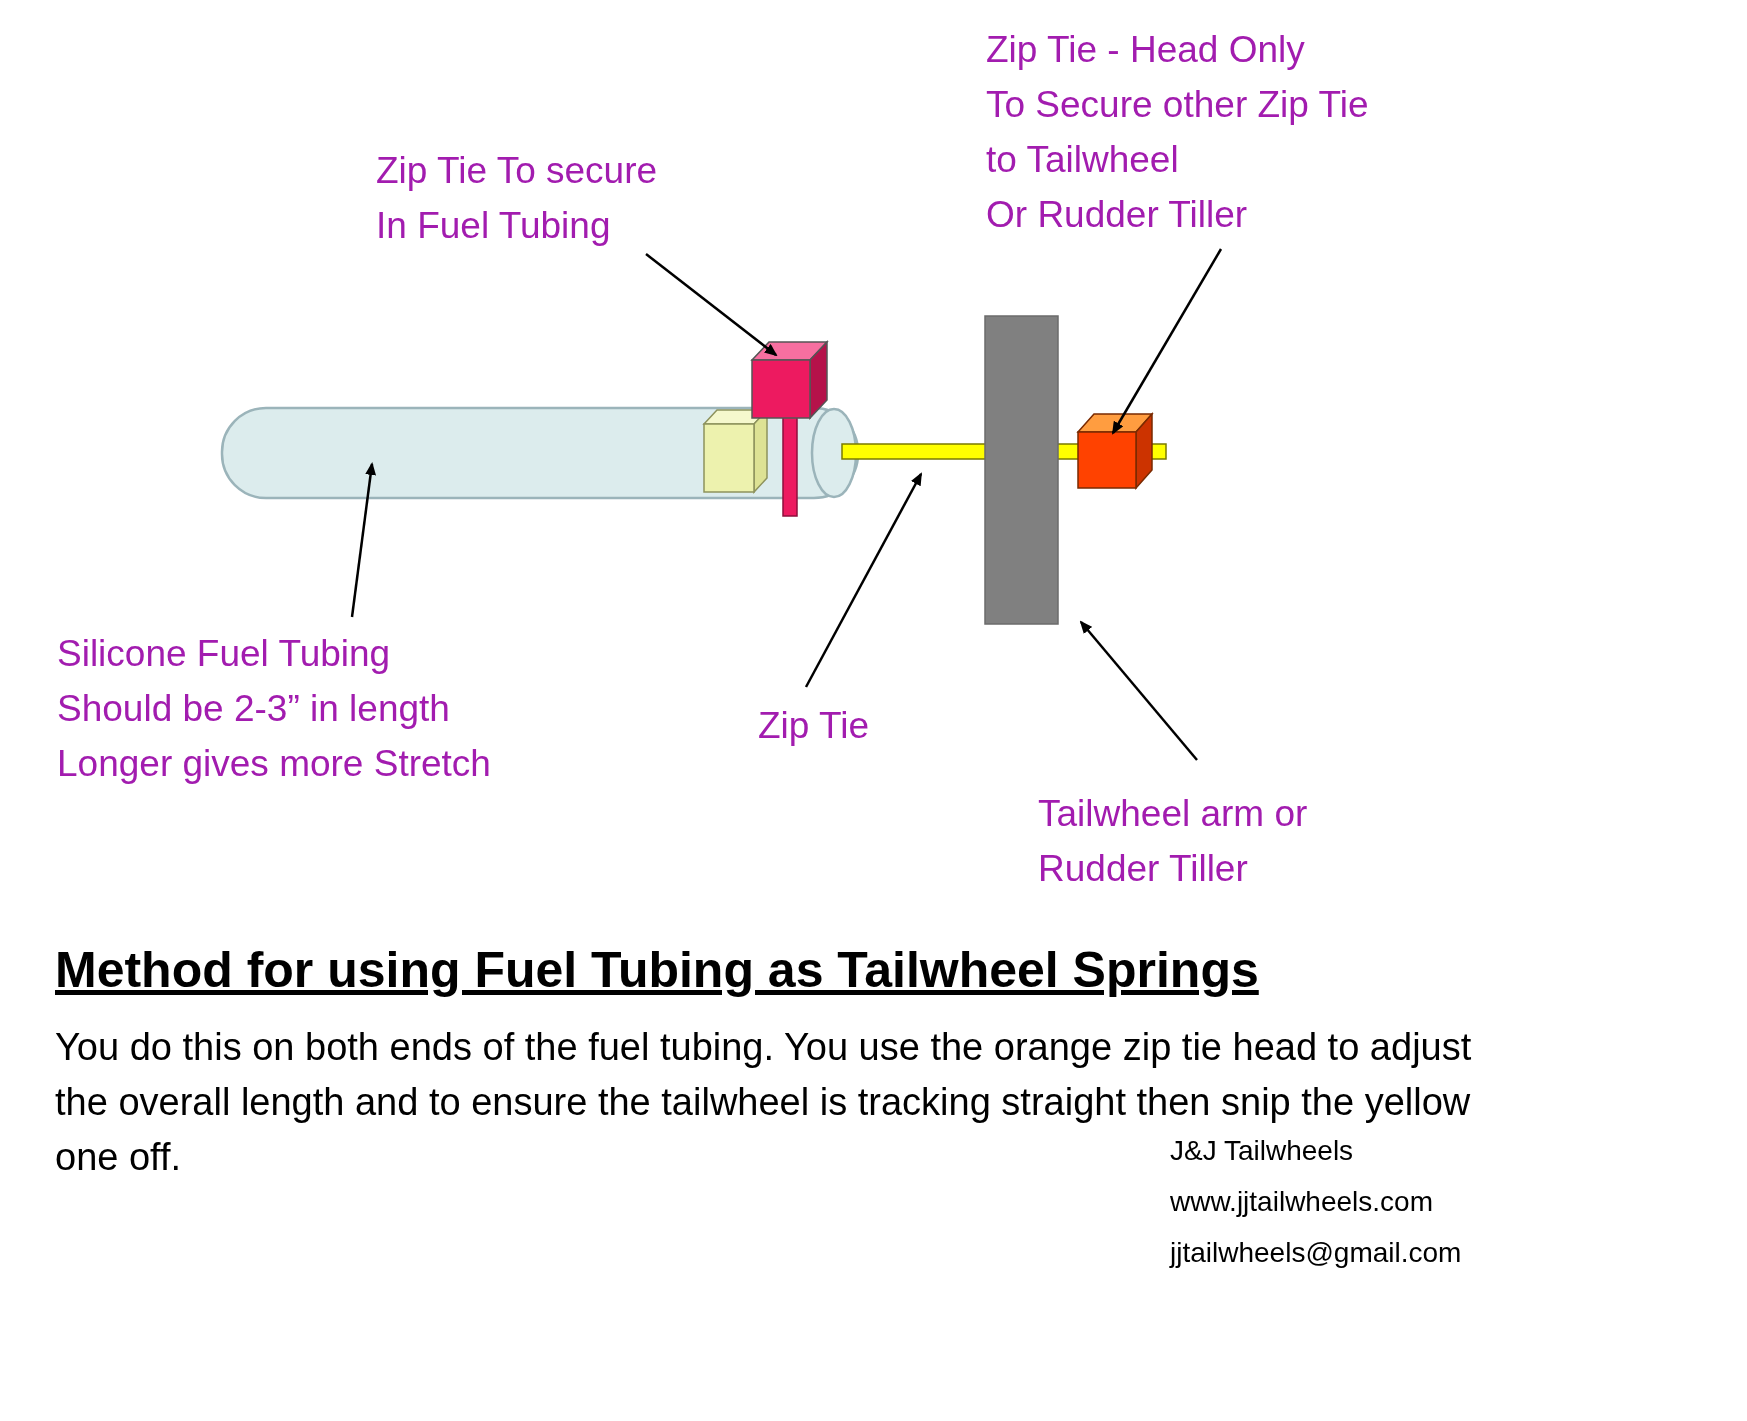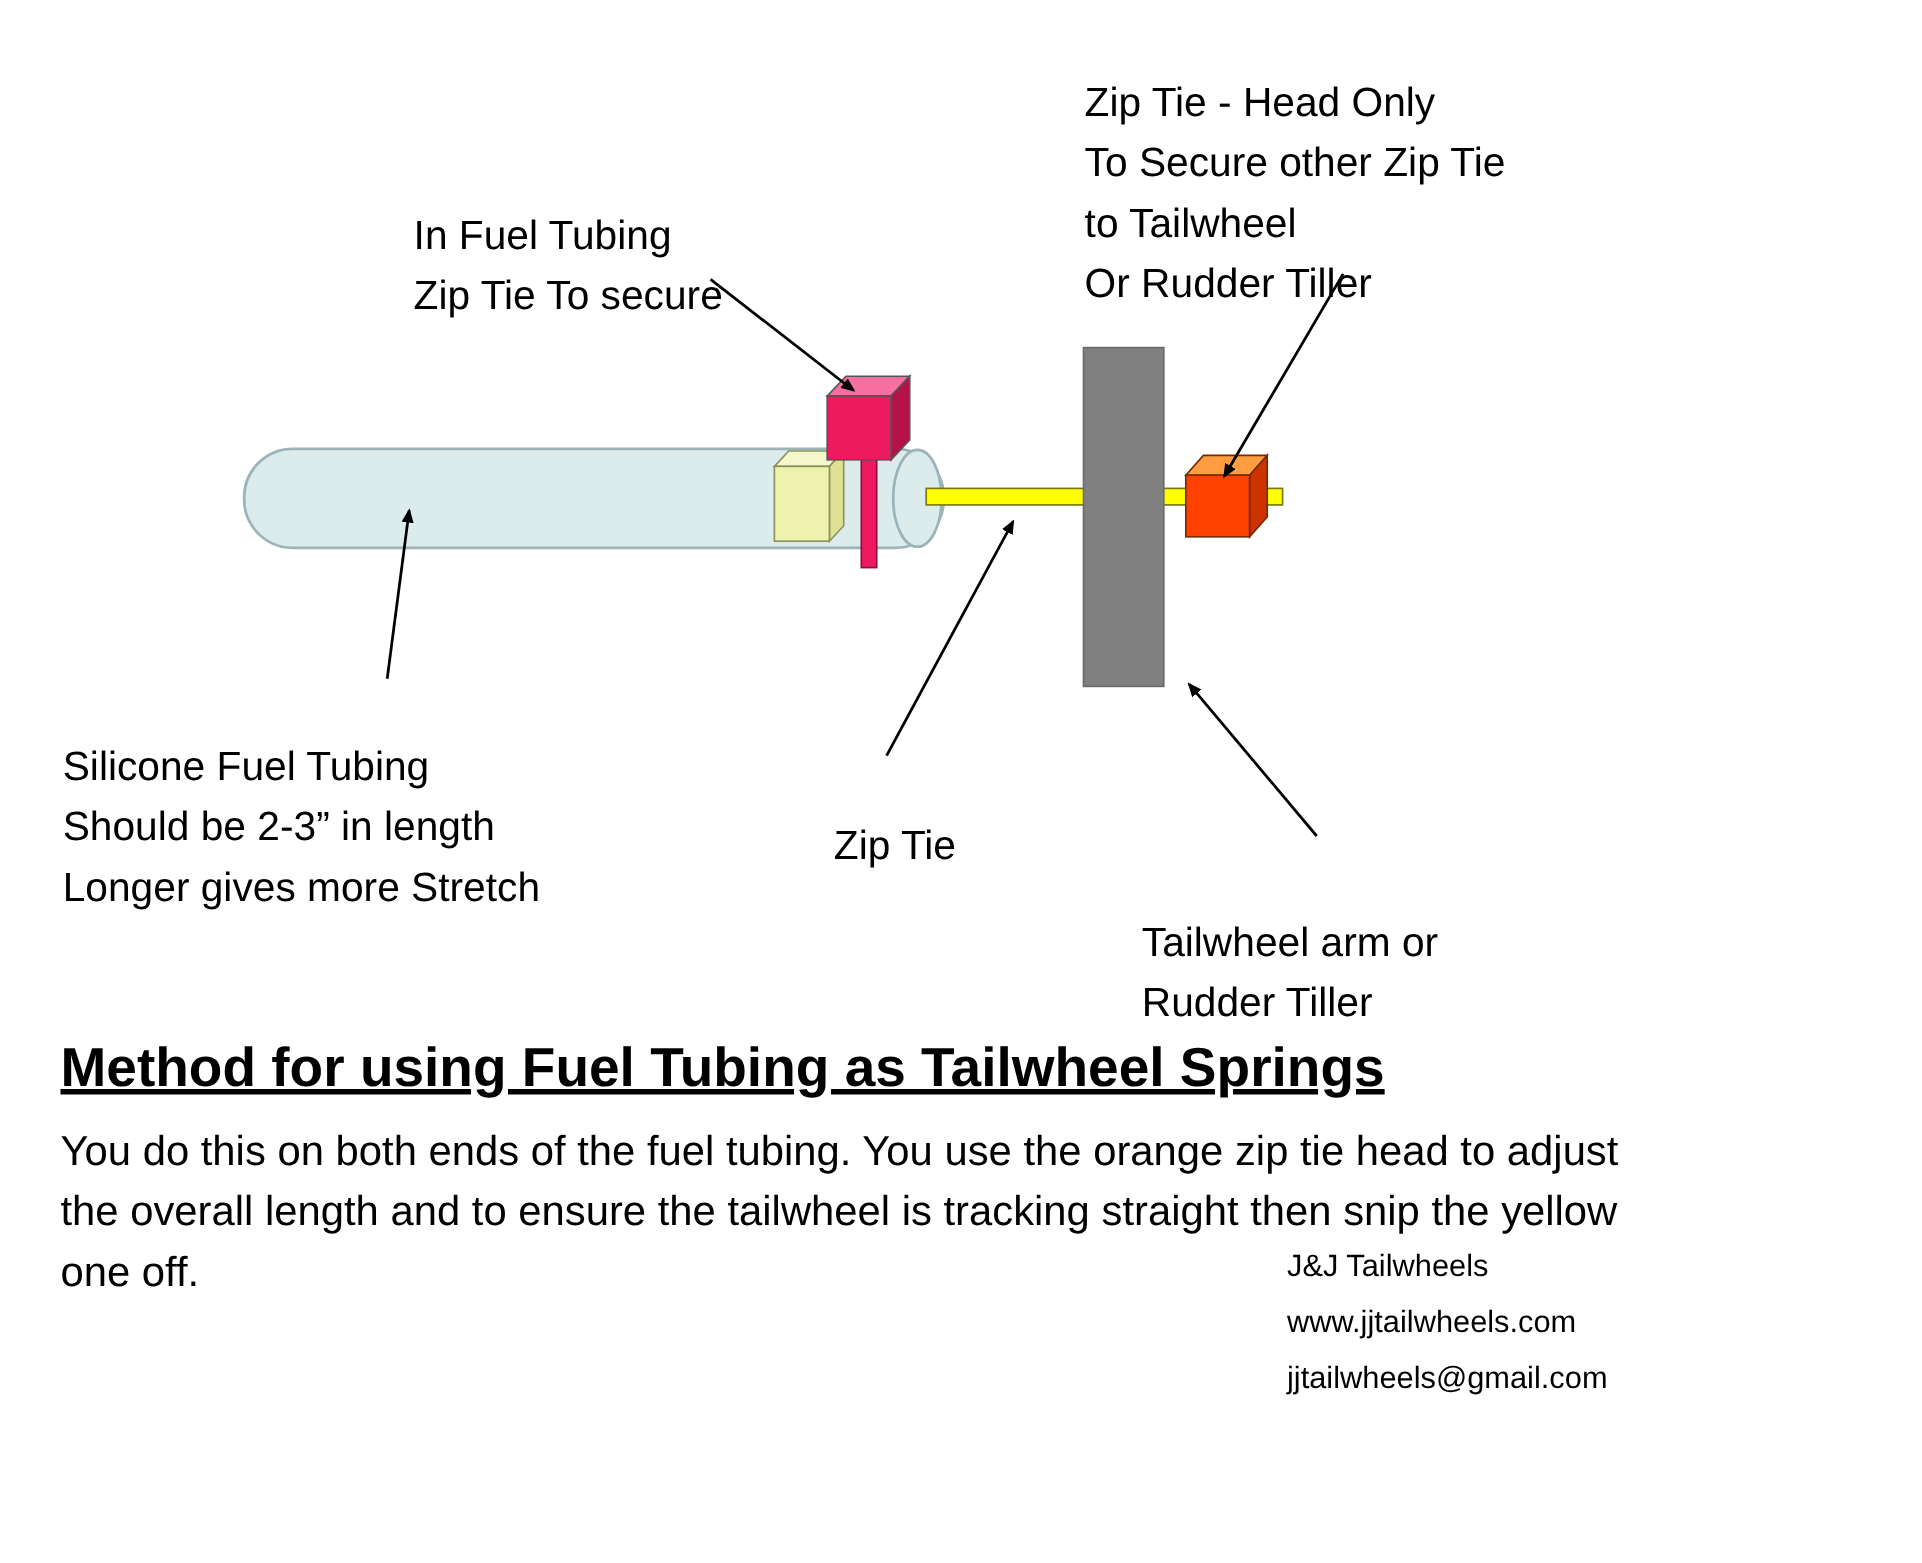--- a/index.html
+++ b/index.html
@@ -18,23 +18,22 @@
   }
   .diagram {
     position: absolute;
     left: 0;
     top: 0;
   }
   .label {
     position: absolute;
     font-size: 37px;
     line-height: 55px;
-    color: #000000;
+    color: #a21caf;
     white-space: nowrap;
-    margin-top: 43px;
   }
   .instructions {
     position: absolute;
     left: 55px;
     top: 944px;
     width: 1455px;
   }
   .instructions .heading {
     font-size: 50px;
     font-weight: bold;
@@ -88,22 +87,22 @@
     <rect x="1078" y="432" width="58" height="56" stroke="#7a2a00" stroke-width="1.5" fill="#ff4200"></rect>
 
     <line x1="646" y1="254" x2="776" y2="355" stroke="#000000" stroke-width="2.5" marker-end="url(#arrowhead)"></line>
     <line x1="1221" y1="249" x2="1113" y2="433" stroke="#000000" stroke-width="2.5" marker-end="url(#arrowhead)"></line>
     <line x1="352" y1="617" x2="372" y2="464" stroke="#000000" stroke-width="2.5" marker-end="url(#arrowhead)"></line>
     <line x1="806" y1="687" x2="921" y2="474" stroke="#000000" stroke-width="2.5" marker-end="url(#arrowhead)"></line>
     <line x1="1197" y1="760" x2="1081" y2="622" stroke="#000000" stroke-width="2.5" marker-end="url(#arrowhead)"></line>
   </svg>
 
   <div class="label" style="left:376px; top:143px;">
+    <div>Zip Tie To secure</div>
     <div>In Fuel Tubing</div>
-    <div>Zip Tie To secure</div>
   </div>
 
   <div class="label" style="left:986px; top:22px;">
     <div>Zip Tie - Head Only</div>
     <div>To Secure other Zip Tie</div>
     <div>to Tailwheel</div>
     <div>Or Rudder Tiller</div>
   </div>
 
   <div class="label" style="left:57px; top:626px;">

